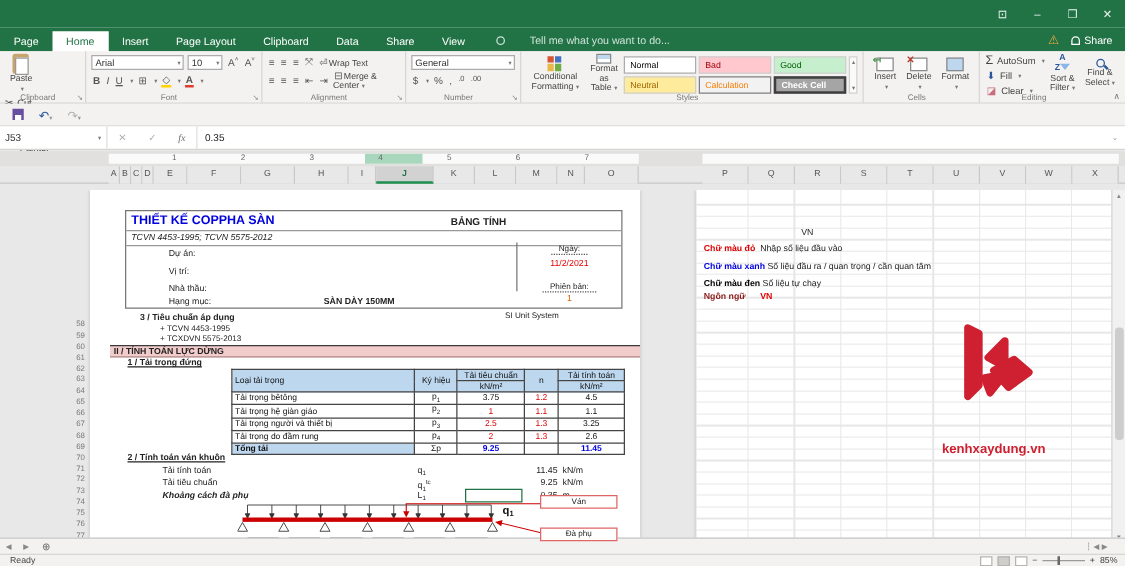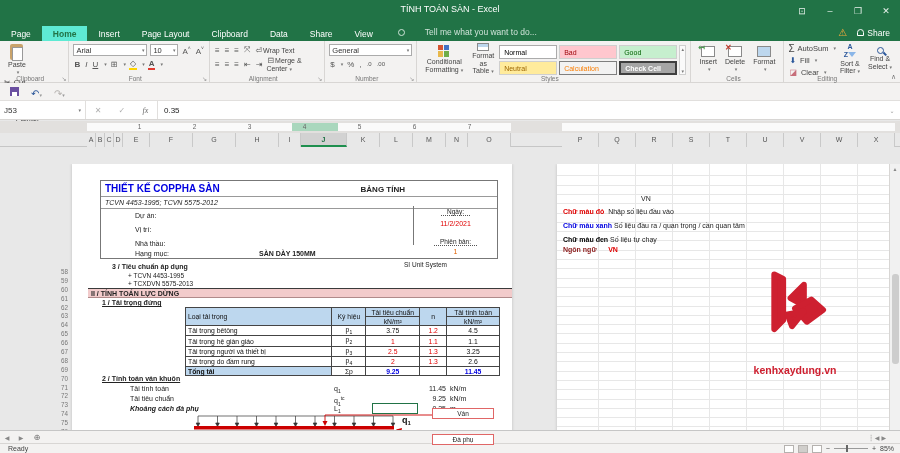--- a/index.html
+++ b/index.html
@@ -9,21 +9,21 @@
     font-family:"Liberation Sans", sans-serif; background:#e8e8e8; color:#222;
   }
   
   .titlebar { position:absolute; left:0; top:0; width:900px; height:22px; background:#217346; color:#fff; }
   .titlebar .title { position:absolute; left:0; right:0; top:4px; text-align:center; font-size:9px; }
   .winbtns { position:absolute; right:0; top:0; height:22px; display:flex; }
   .winbtn { width:28px; height:22px; color:#e8f2ec; font-size:9px; text-align:center; line-height:22px; }
   
   .menubar { position:absolute; left:0; top:22px; width:900px; height:19px; background:#217346; display:flex; align-items:flex-end; }
   .mtab { padding:3px 11px 4px; font-size:8.5px; color:#fff; }
-  .mtab.active { background:#5eead4; color:#217346; font-weight:bold; }
+  .mtab.active { background:#ffffff; color:#217346; font-weight:normal; }
   .tellme { display:flex; align-items:center; gap:20px; margin-left:14px; color:#cfe3d8; font-size:8.5px; padding-bottom:4px; }
   .bulb { width:7px; height:7px; border:1px solid #cfe3d8; border-radius:50%; }
   .menu-right { margin-left:auto; display:flex; align-items:center; gap:10px; padding:0 10px 3px 0; }
   .warn { color:#f0a93c; font-size:10px; }
   .share { color:#fff; font-size:8.5px; display:flex; align-items:center; gap:3px; }
   .person { width:7px; height:7px; border:1px solid #fff; border-radius:50% 50% 0 0; }
   
   .ribbon { position:absolute; left:0; top:41px; width:900px; height:42px; background:#f3f2f1; border-bottom:1px solid #d8d6d4; display:flex; font-size:7.5px; color:#444; }
   .rgroup { position:relative; border-right:1px solid #d8d6d4; padding:2px 4px 10px; height:42px; }
   .glabel { position:absolute; bottom:1px; left:0; right:8px; text-align:center; font-size:6.5px; color:#777; }
@@ -76,21 +76,21 @@
   .fexpand { width:16px; display:flex; align-items:center; justify-content:center; color:#999; font-size:6px; }
   
   .ruler { position:absolute; left:0; top:121px; width:900px; height:12px; background:#e2e0de; }
   .ruler .band { position:absolute; top:2px; height:8px; background:#fafafa; }
   .ruler .greenband { position:absolute; top:2px; height:8px; background:#a9d7bd; }
   .rnum { position:absolute; top:0; width:55px; text-align:center; font-size:6.5px; color:#666; line-height:12px; }
   .colheads { position:absolute; left:0; top:133px; width:900px; height:14px; background:#e8e8e8; border-bottom:1px solid #c6c6c6; }
   .colh { position:absolute; top:0; height:14px; border-right:1px solid #c9c9c9; font-size:7px; color:#555; text-align:center; line-height:14px; background:#e8e8e8; }
   .colh.sel { background:#d2d2d2; color:#217346; border-bottom:2px solid #1e8f4e; font-weight:bold; }
   
-  .gridarea { position:absolute; left:0; top:164px; width:900px; height:283px; background:#e8e8e8; overflow:hidden; }
+  .gridarea { position:absolute; left:0; top:152px; width:900px; height:283px; background:#e8e8e8; overflow:hidden; }
   .rowstrip { position:absolute; left:50px; top:0; width:22px; height:283px; }
   .rownum { height:8.9px; font-size:6.3px; color:#777; text-align:right; padding-right:4px; line-height:8.9px; }
   .page1 { position:absolute; left:72px; top:0; width:440px; height:283px; background:#fff; box-shadow:0 0 3px rgba(0,0,0,.18); }
   .page2 { position:absolute; left:557px; top:0; width:338px; height:283px; background:#fff; box-shadow:0 0 3px rgba(0,0,0,.18);
     background-image:repeating-linear-gradient(to bottom, transparent 0 8.3px, #e7e7e7 8.3px 9.3px),
                      repeating-linear-gradient(to right, transparent 0 36px, #e7e7e7 36px 37px);
     background-position:0 3px, 5px 0; }
   .abs { position:absolute; }
   .b { font-weight:bold; } .i { font-style:italic; } .u { text-decoration:underline; }
   .blue { color:#0000e0; } .red { color:#e00000; } .orange { color:#e06000; }
@@ -137,21 +137,20 @@
   .viewbtn.active { background:#d0cecb; }
   .zoomtrack { width:34px; height:1px; background:#9a9a9a; position:relative; }
   .zoomthumb { position:absolute; left:12px; top:-3px; width:2.5px; height:7px; background:#666; }
 </style>
 </head>
 <body>
 
 <div class="app">
 
   <div class="titlebar">
-    <div class="title">TÍNH TOÁN SÀN - Excel</div>
     <div class="winbtns">
       <div class="winbtn">⊡</div>
       <div class="winbtn">–</div>
       <div class="winbtn">❐</div>
       <div class="winbtn">✕</div>
     </div>
   </div>
 
   <div class="menubar">
     <span><span class="mtab file">Page</span><span class="mtab active">Home</span><span class="mtab">Insert</span><span class="mtab">Page Layout</span><span class="mtab">Clipboard</span><span class="mtab">Data</span><span class="mtab">Share</span><span class="mtab">View</span></span>

